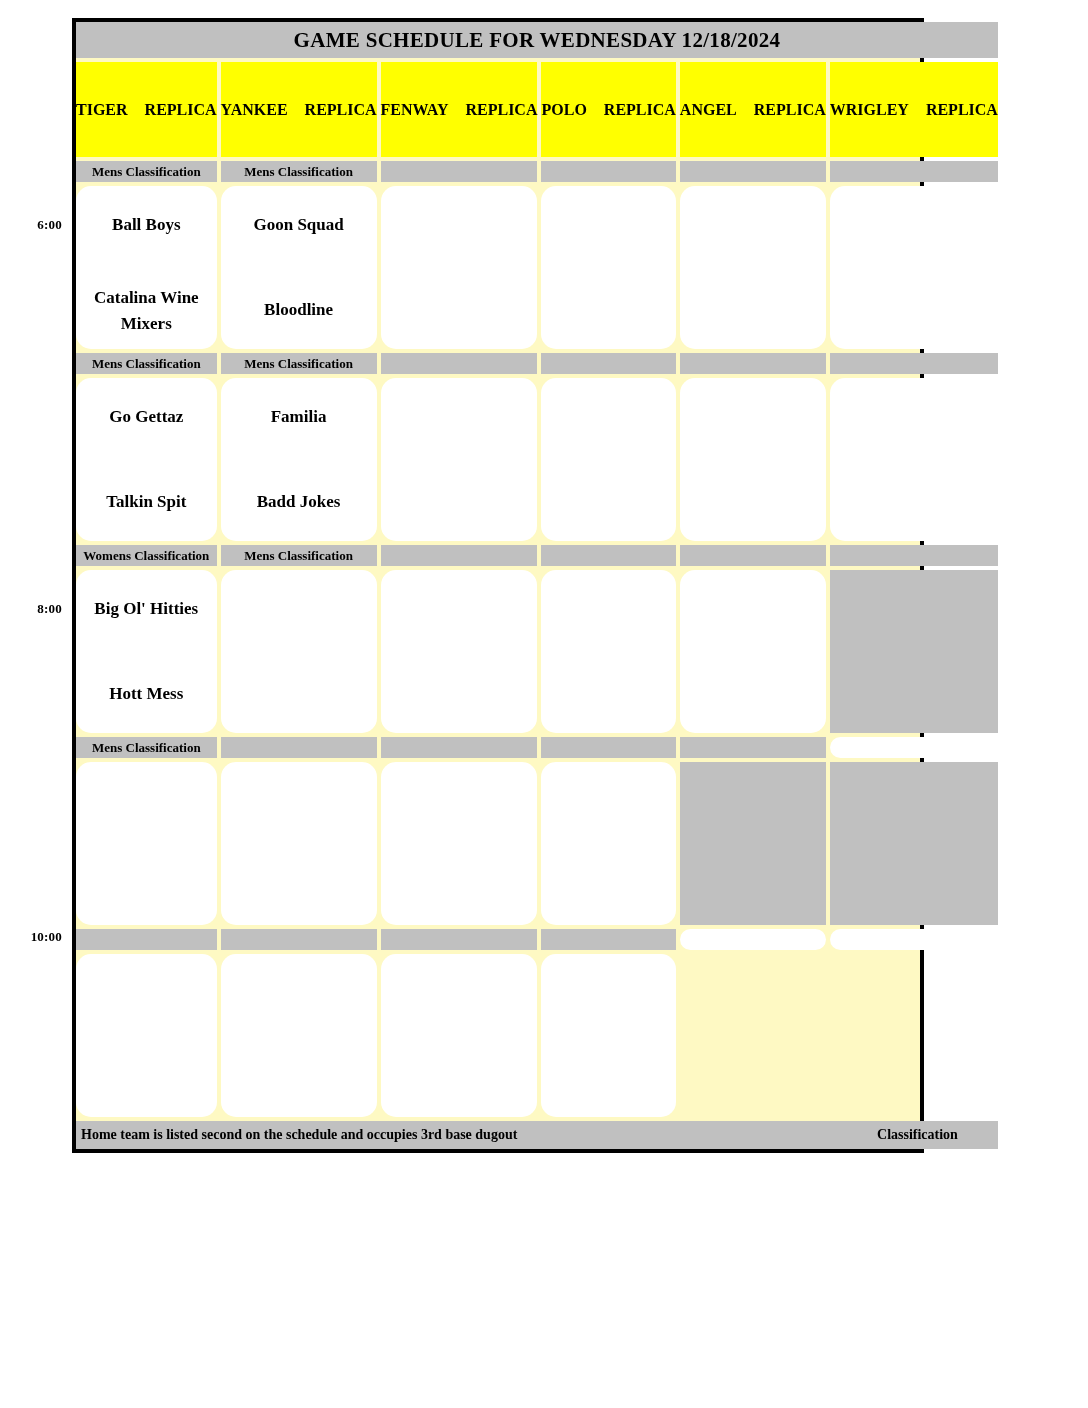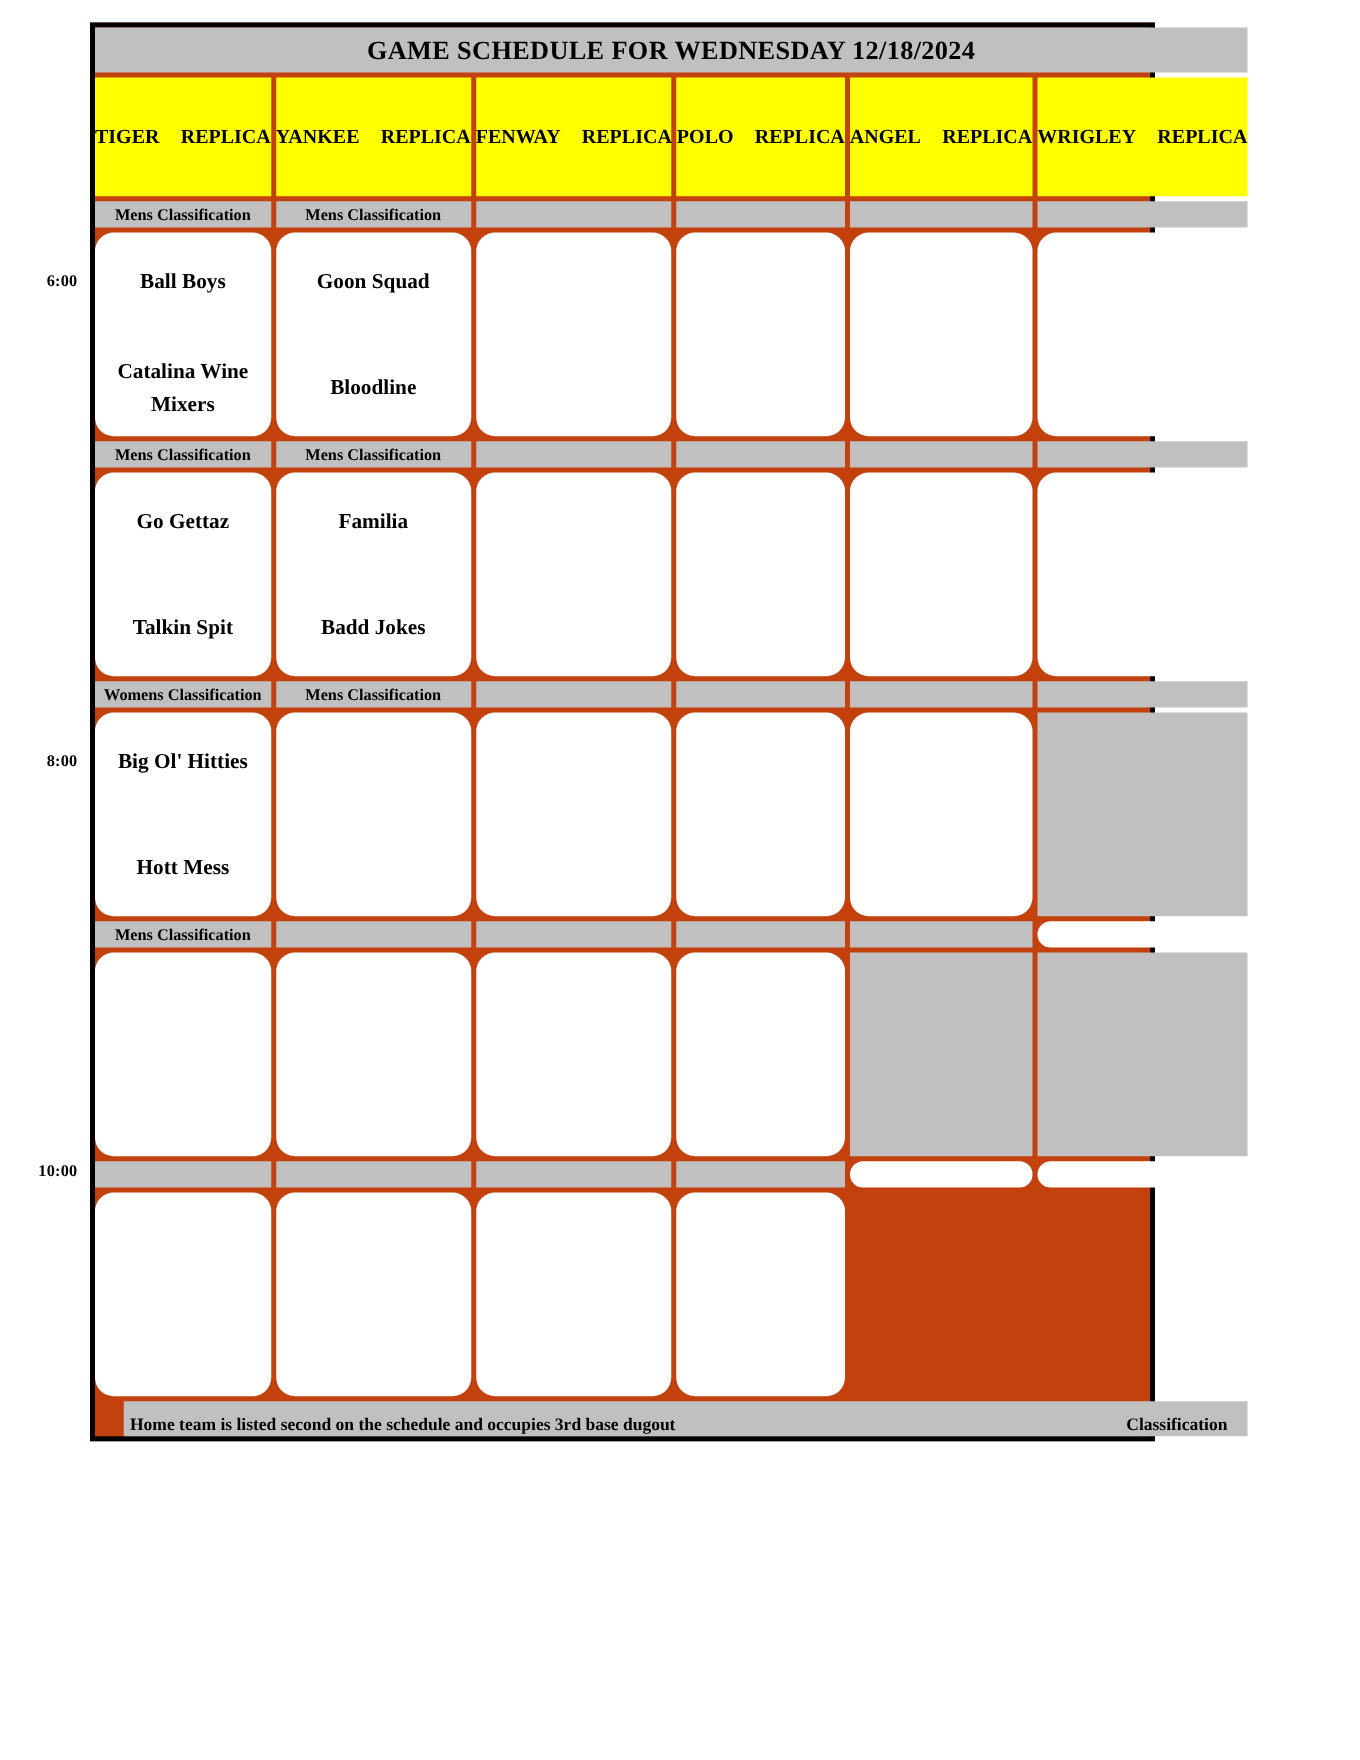--- a/index.html
+++ b/index.html
@@ -31,21 +31,21 @@
   .schedule {
     position: absolute;
     left: 72px;
     top: 18px;
     width: 852px;
     box-sizing: border-box;
     display: grid;
     grid-template-columns: repeat(6, 1fr);
     grid-template-rows: 36px 95px repeat(5, 21px 163px) 28px;
     gap: 4px;
-    background: #c2410c;
+    background: #fef9c3;
     border: 4px solid #000000;
   }
   .title-bar {
     grid-row: 1;
     grid-column: 1 / -1;
     background: #c0c0c0;
     display: flex;
     align-items: center;
     justify-content: center;
     font-size: 21px;
@@ -84,26 +84,25 @@
     font-size: 17px;
     line-height: 1.5;
   }
   .team.away { top: 39px; transform: translateY(-50%); }
   .team.home { top: 124px; transform: translateY(-50%); }
   .footer-bar {
     grid-row: 13;
     grid-column: 1 / -1;
     background: #c0c0c0;
     display: flex;
-    align-items: flex-end;
+    align-items: center;
     justify-content: space-between;
     font-size: 14px;
-    padding: 0 16px 0 5px;
+    padding: 0 40px 0 5px;
     box-sizing: border-box;
-    margin-left: 23px;
   }
 </style>
 </head>
 <body>
 
 <div class="page">
 
   <div id="time-col">
       <div class="time-label" style="top: 218px;">6:00</div>
       <div class="time-label" style="top: 410px; margin-left: 44px;">7:00</div>

